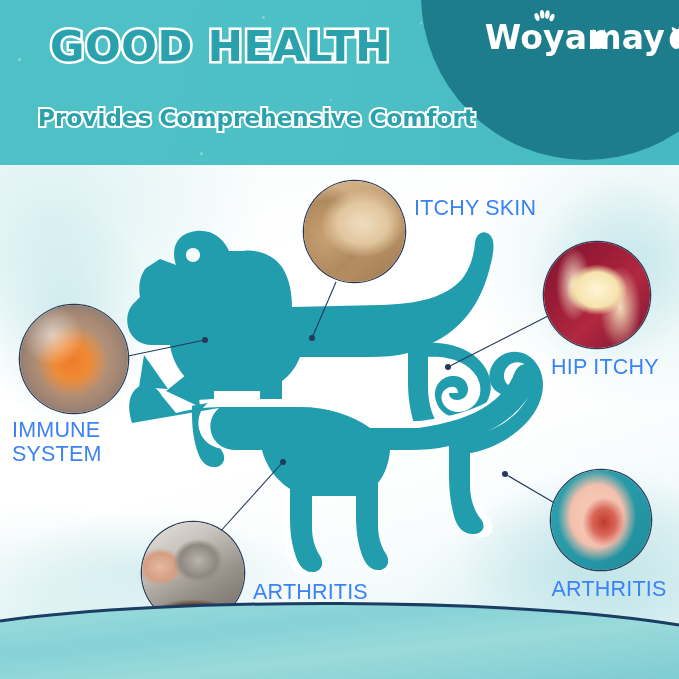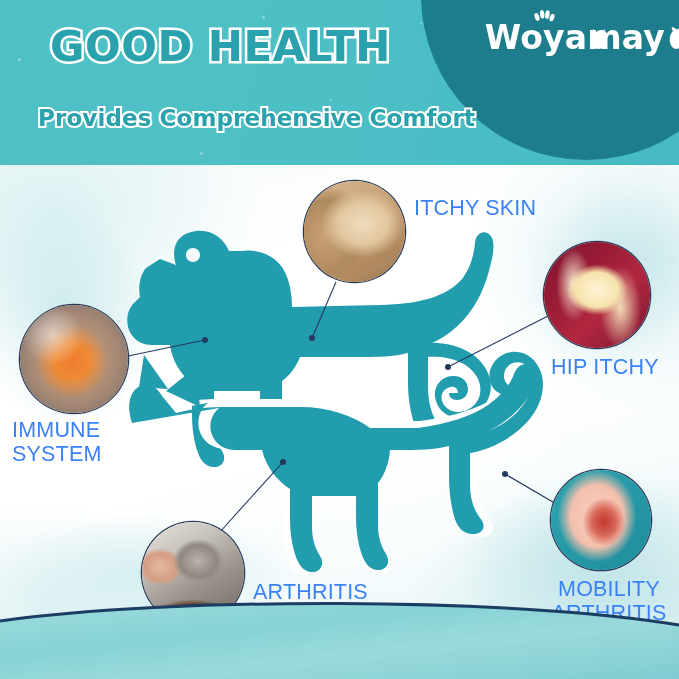--- a/index.html
+++ b/index.html
@@ -363,21 +363,20 @@
       <div class="art-cat"></div>
     </div>
     <div class="lbl" style="left:253px;top:580px;">ARTHRITIS</div>
   </div>
 
   <div class="callout" style="left:0;top:0;">
     <div class="circ" style="left:551px;top:470px;width:100px;height:100px;">
       <div class="art-knee"></div>
     </div>
     <div class="lbl two" style="left:549px;top:577px;text-align:center;width:120px;">
-      <div>MOBILITY</div>
       <div>ARTHRITIS</div>
     </div>
   </div>
 
   <svg class="footer-band" viewBox="0 0 679 80" preserveAspectRatio="none">
     <defs>
       <linearGradient id="fg" x1="0" y1="0" x2="1" y2="1">
         <stop offset="0%" stop-color="#9fdcdd"></stop>
         <stop offset="35%" stop-color="#86d2d6"></stop>
         <stop offset="60%" stop-color="#9adadb"></stop>

